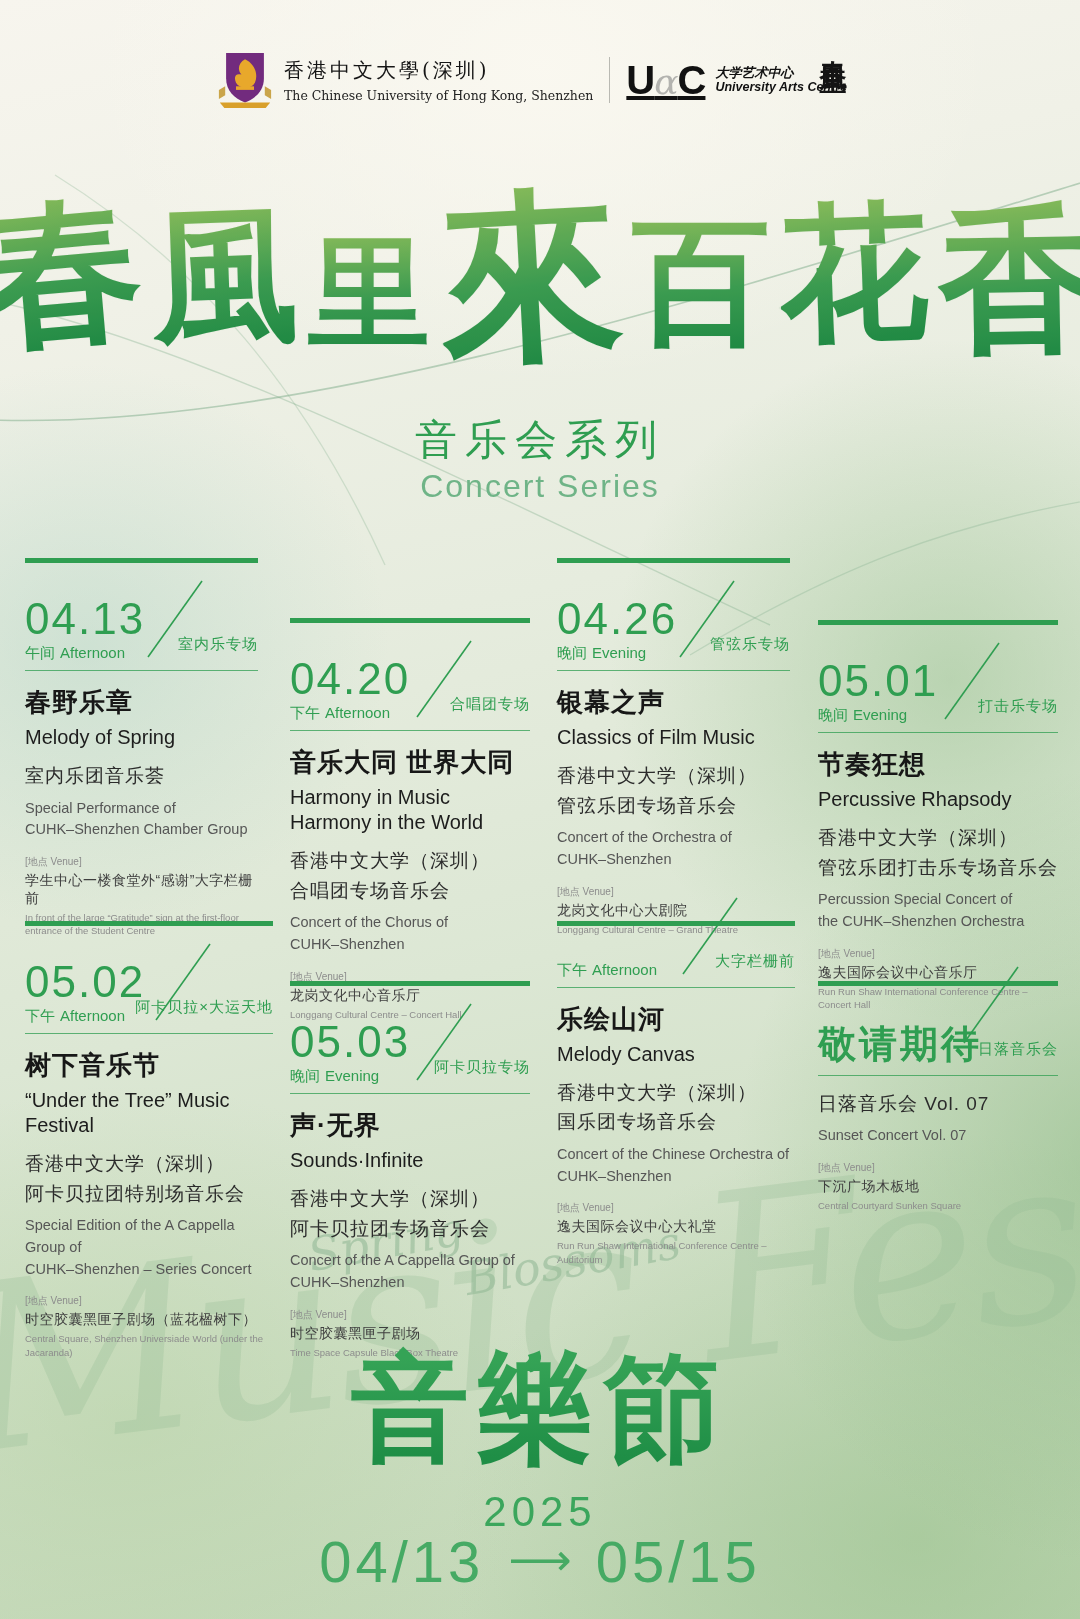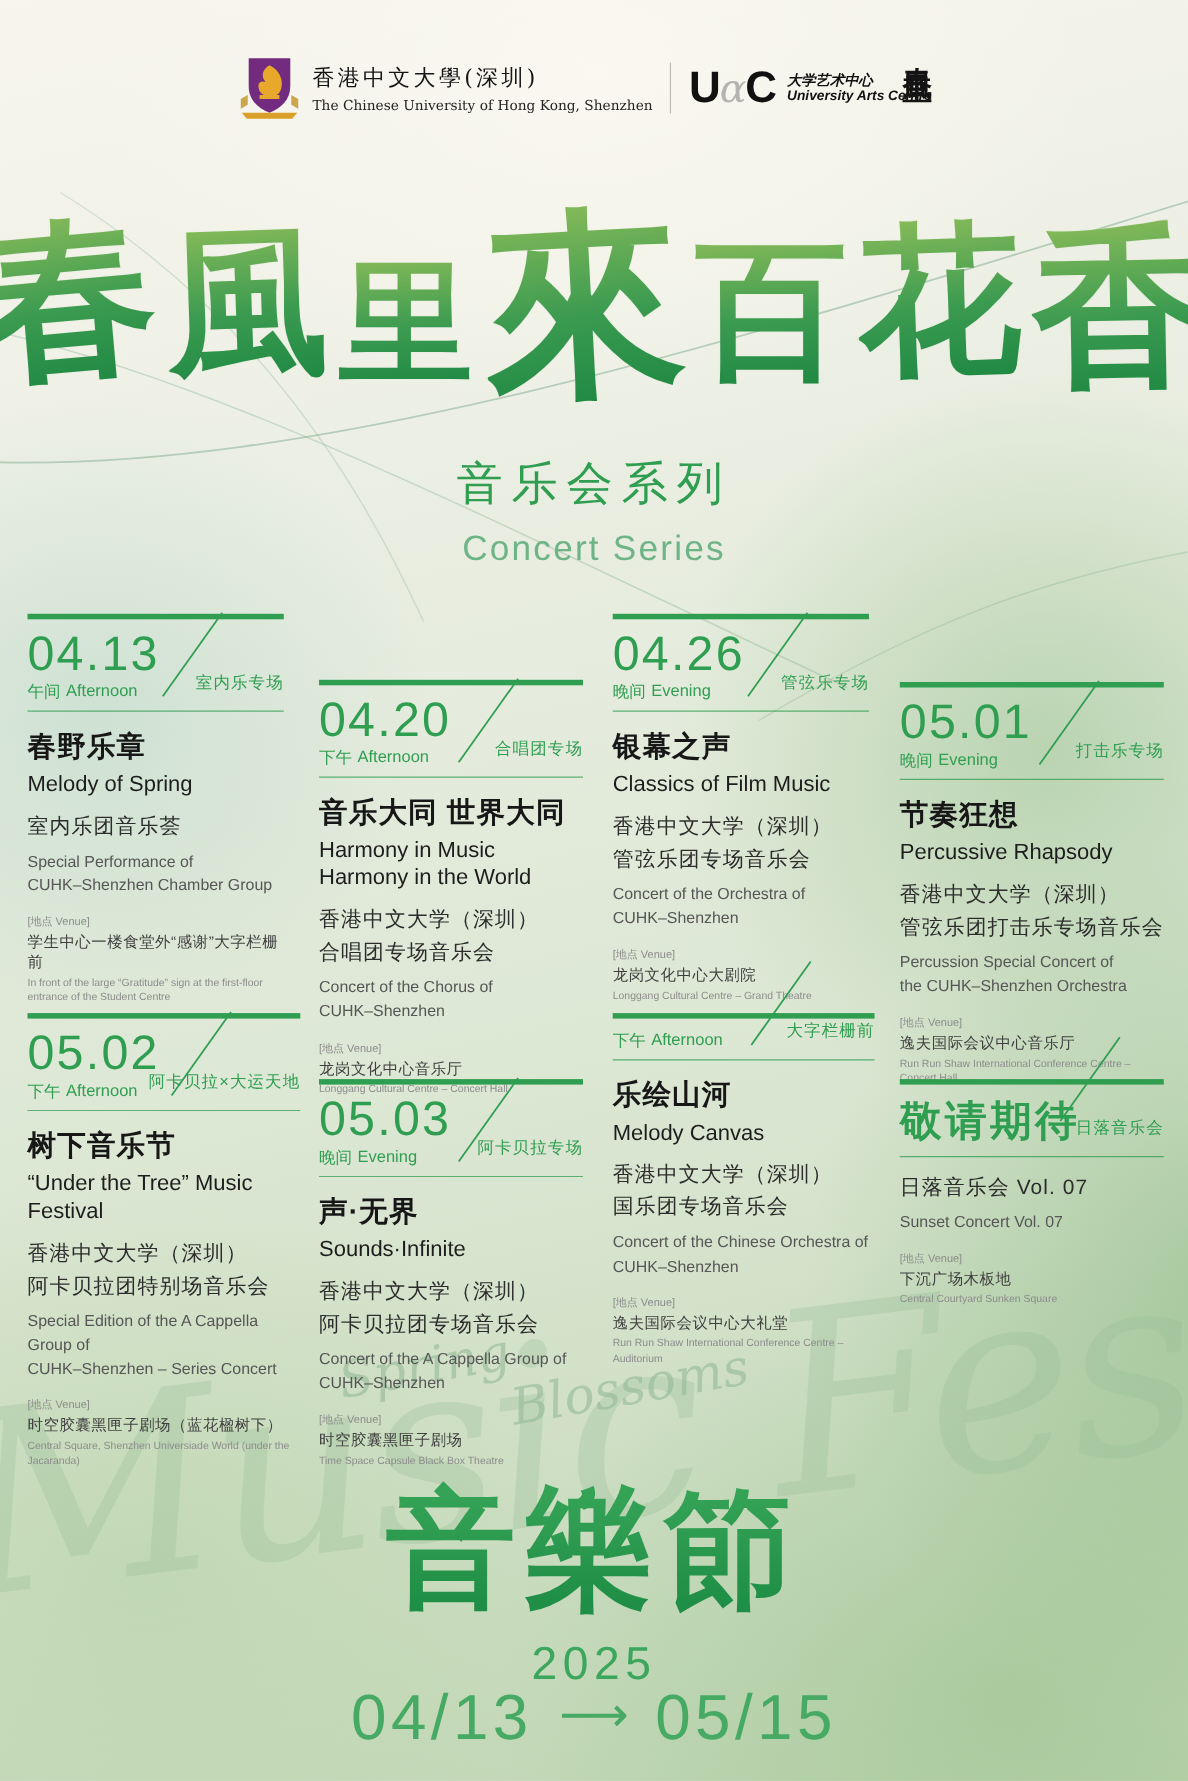--- a/index.html
+++ b/index.html
@@ -17,21 +17,21 @@
   }
   svg.deco{position:absolute;inset:0;pointer-events:none;}
 
   
   .logos{position:absolute;left:218px;top:50px;display:flex;align-items:center;gap:16px;}
   .cuhk{display:flex;align-items:center;gap:12px;}
   .cuhk-text .cn{font-family:"DejaVu Serif",serif;font-size:20px;letter-spacing:3px;color:#151515;}
   .cuhk-text .en{font-family:"DejaVu Serif",serif;font-size:12.5px;color:#222;margin-top:4px;}
   .hdr-divider{width:1px;height:46px;background:#b9b9b2;}
   .uac{display:flex;align-items:center;gap:10px;}
-  .uac-mark{font-size:40px;font-weight:800;letter-spacing:-1px;color:#111;line-height:1;}
+  .uac-mark{font-size:40px;font-weight:800;letter-spacing:-1px;color:#111;line-height:1;text-decoration:underline;}
   .uac-mark .alpha{font-family:"DejaVu Serif",serif;font-style:italic;font-weight:400;color:#b3b3af;font-size:36px;}
   .uac-text{line-height:1.2;font-style:italic;}
   .uac-text .cn{font-size:13px;font-weight:700;color:#111;}
   .uac-text .en{font-size:12.5px;font-weight:700;color:#111;}
   .seal{position:absolute;left:820px;top:40px;writing-mode:vertical-rl;text-orientation:upright;
     font-family:"DejaVu Serif",serif;font-weight:700;font-size:27px;letter-spacing:4px;color:#141414;line-height:1;}
 
   
   .calli{position:absolute;left:0;right:0;top:148px;height:260px;display:flex;align-items:center;justify-content:center;gap:10px;}
   .calli span{
@@ -44,26 +44,26 @@
   .calli span:nth-child(2){font-size:146px;transform:rotate(-2deg) translateY(-2px);}
   .calli span:nth-child(3){font-size:122px;transform:translateY(14px);}
   .calli span:nth-child(4){font-size:182px;transform:rotate(-3deg) translateY(-2px);}
   .calli span:nth-child(5){font-size:138px;transform:translateY(4px);}
   .calli span:nth-child(6){font-size:148px;transform:rotate(-2deg) translateY(-6px);}
   .calli span:nth-child(7){font-size:158px;transform:rotate(-1deg) translateY(2px);}
 
   
   .series{position:absolute;left:0;right:0;top:412px;text-align:center;}
   .series .cn{font-size:42px;font-weight:500;letter-spacing:8px;color:#2f9e51;}
-  .series .en{font-size:32px;font-weight:400;letter-spacing:2px;color:#6fb487;margin-top:12px;}
+  .series .en{font-size:32px;font-weight:400;letter-spacing:2px;color:#6fb487;margin-top:0;}
 
   
   .event{position:absolute;}
   .event .bar{height:5px;background:#2f9e51;}
-  .event .head{position:relative;padding-top:9px;}
+  .event .head{position:relative;padding-top:9px;margin-top:24px;}
   .event .date{font-size:44px;letter-spacing:2px;color:#2f9e51;line-height:1.05;}
   .event .time{margin-top:2px;font-size:15px;color:#2f9e51;display:flex;gap:5px;}
   .event .slash{position:absolute;left:52%;bottom:4px;overflow:visible;}
   .event .slash line{stroke:#2f9e51;stroke-width:1.6;}
   .event .tag{position:absolute;right:0;bottom:9px;font-size:15px;color:#2f9e51;letter-spacing:1px;}
   .event .rule{margin-top:7px;border-top:1px solid rgba(47,158,81,.75);}
   .event .t-cn{margin:14px 0 0;font-size:26px;font-weight:700;color:#171717;letter-spacing:1px;}
   .event .t-en{margin-top:5px;font-size:20px;font-weight:500;color:#1d1d1d;white-space:pre-line;line-height:1.25;}
   .event .s-cn{margin-top:11px;font-size:19px;color:#2c2c2c;white-space:pre-line;line-height:1.55;letter-spacing:1px;}
   .event .s-en{margin-top:7px;font-size:14.5px;color:#565656;white-space:pre-line;line-height:1.5;}

